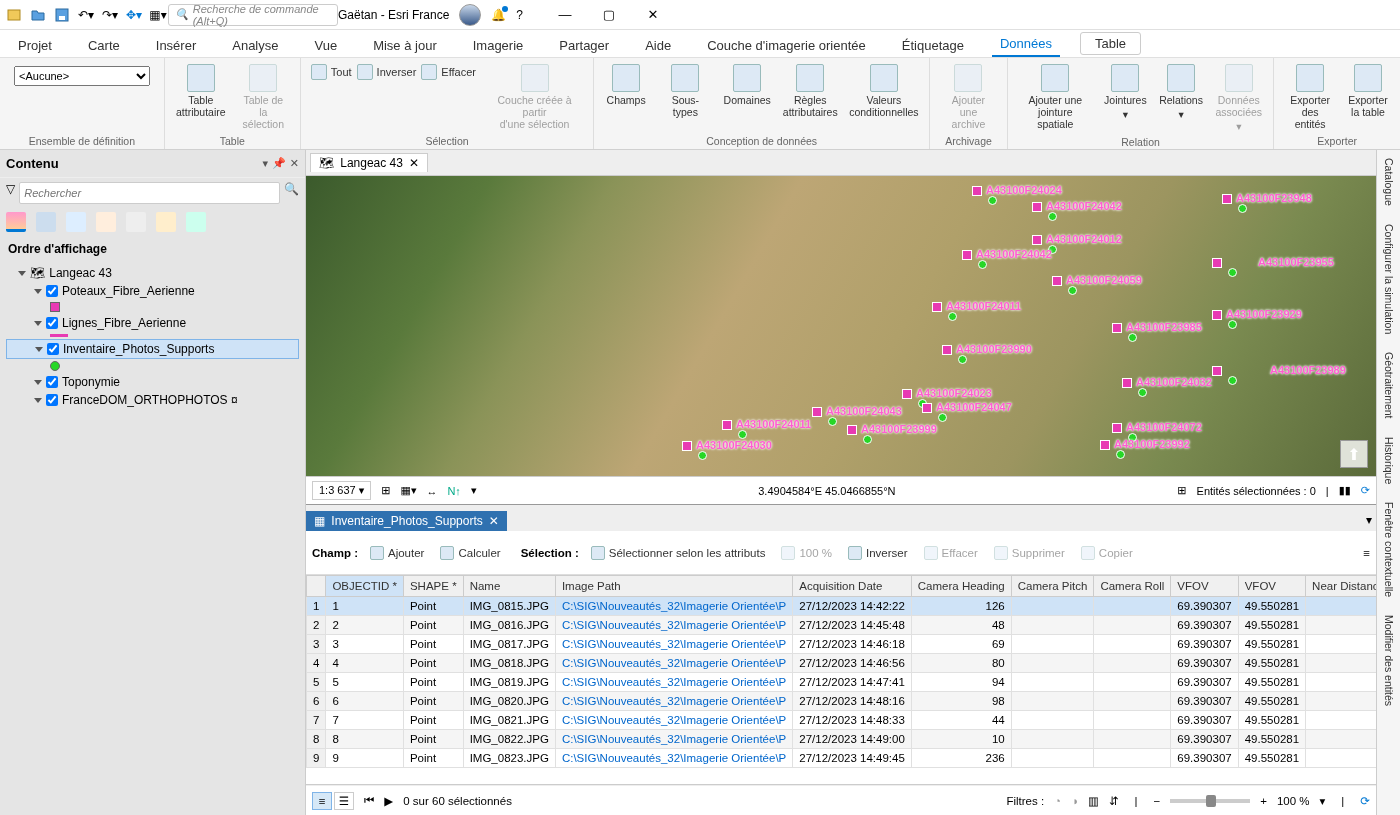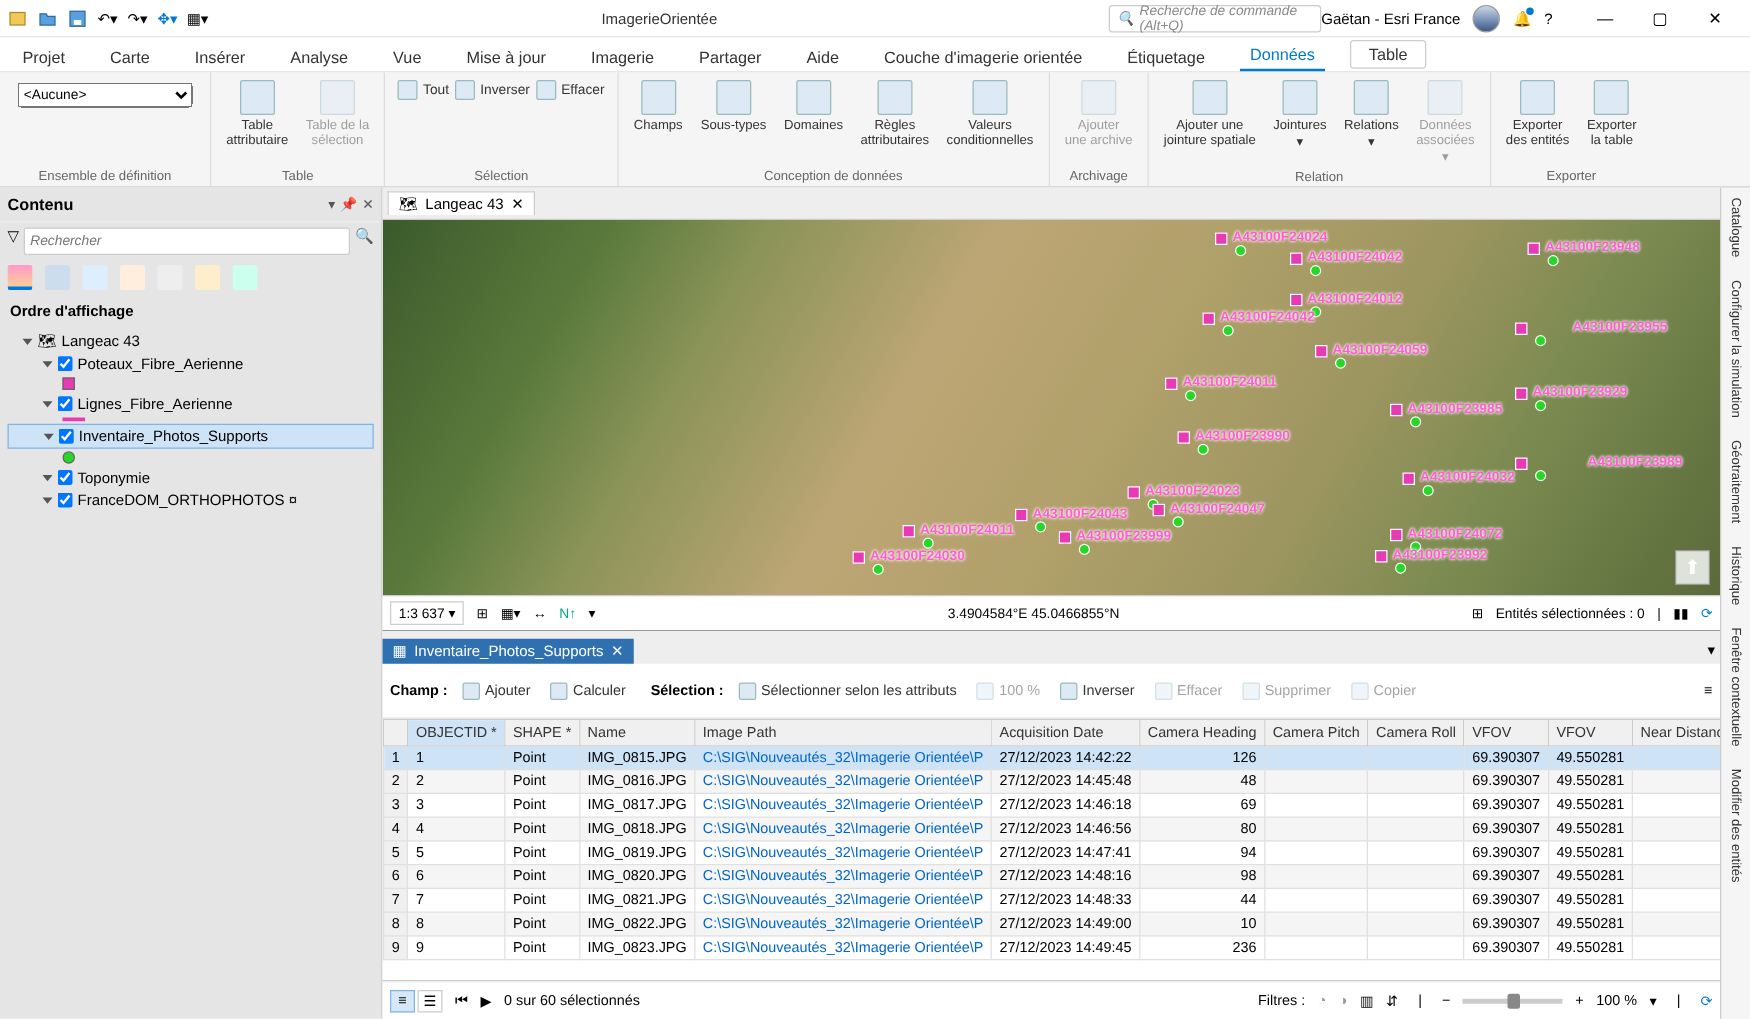--- a/index.html
+++ b/index.html
@@ -110,21 +110,20 @@
         <svg viewBox="0 0 16 16">
           <rect x="2" y="2" width="12" height="12" fill="#5aa0e0" stroke="#2a6aa0"></rect>
           <rect x="5" y="9" width="6" height="4" fill="#fff"></rect>
         </svg>
       </div>
     <div class="qat-btn">↶▾</div>
     <div class="qat-btn">↷▾</div>
     <div class="qat-btn" style="color:#0078d4">✥▾</div>
     <div class="qat-btn">▦▾</div>
   </div>
-  <div class="title-center">ImagerieOrientée</div>
   <div class="searchbox">
       <span>🔍</span>
       <span>Recherche de commande (Alt+Q)</span>
     </div>
   <div class="user-area">
     <span>Gaëtan - Esri France</span>
     <div class="avatar"></div>
     <span class="bell">🔔</span>
     <span>?</span>
     <div class="win-btns">
@@ -180,20 +179,24 @@
           </div>
         <div class="rbtn-sm">
             <div class="sicon"></div>
             <span>Inverser</span>
           </div>
         <div class="rbtn-sm">
             <div class="sicon"></div>
             <span>Effacer</span>
           </div>
       </div>
+      <div class="rbtn-lg rbtn-disabled">
+          <div class="ricon"></div>
+          <span>Couche créée à partir<br>d'une sélection</span>
+        </div>
     </div>
     <div class="rgroup-label">Sélection</div>
   </div>
   <div class="rgroup">
     <div class="rgroup-body">
       <div class="rbtn-lg">
           <div class="ricon"></div>
           <span>Champs</span>
         </div>
       <div class="rbtn-lg">

